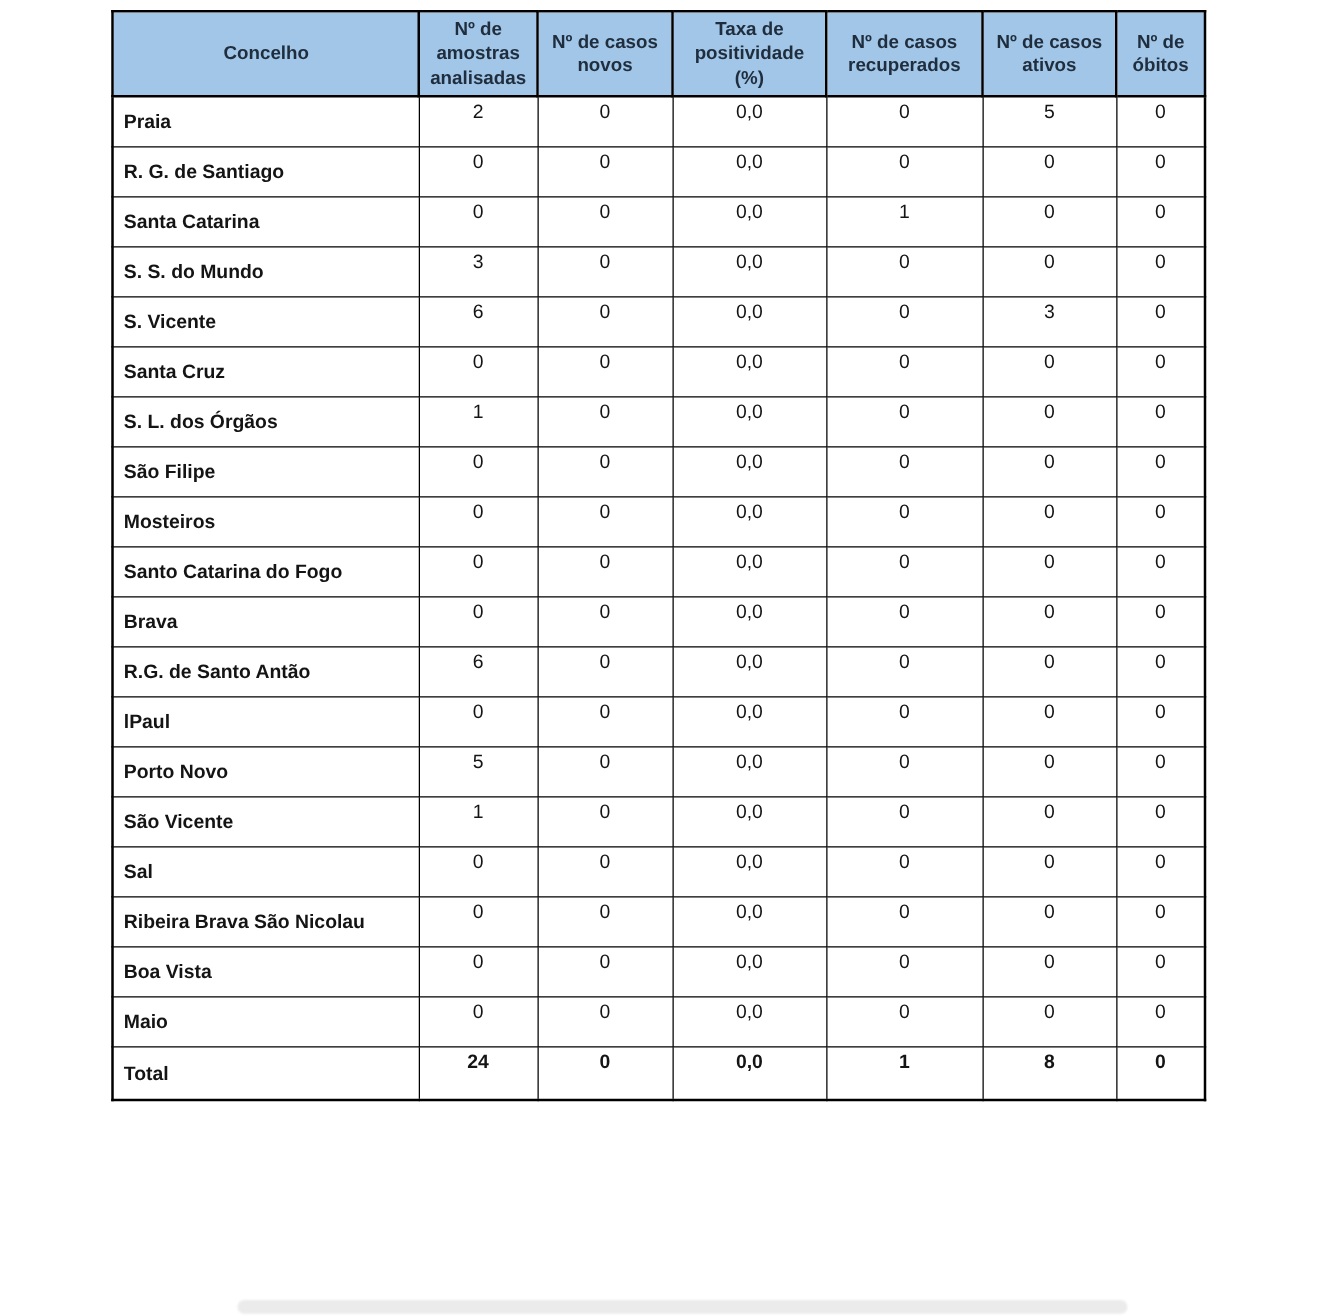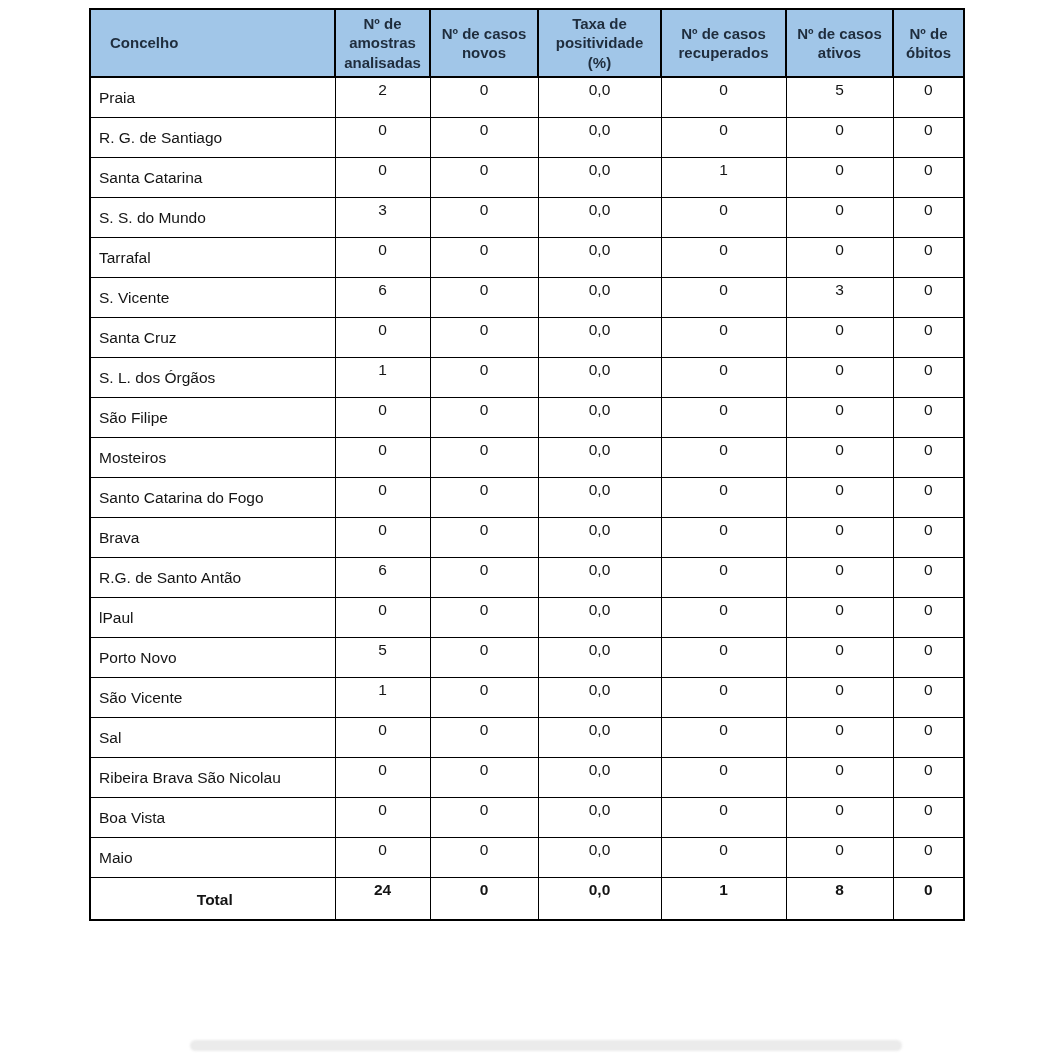--- a/index.html
+++ b/index.html
@@ -40,46 +40,46 @@
     font-weight: bold;
     font-size: 15px;
     line-height: 1.28;
     height: 68px;
     vertical-align: middle;
     text-align: center;
     padding: 2px 4px;
     border-width: 2px;
   }
   table.concelhos thead th.name-col {
-    text-align: left;
-    padding-left: 19px;
+    text-align: center;
+    padding-left: 5px;
   }
   table.concelhos tbody td {
     height: 40px;
     font-size: 15.5px;
     color: #141414;
     vertical-align: top;
     background: #ffffff;
   }
   table.concelhos tbody td.name {
     text-align: left;
     padding: 11px 4px 4px 8px;
     white-space: nowrap;
+    font-weight: bold;
   }
   table.concelhos tbody td.num {
     text-align: center;
     padding-top: 3px;
   }
   table.concelhos tbody tr.total td {
     font-weight: bold;
     height: 43px;
   }
   table.concelhos tbody tr.total td.name {
     padding-top: 13px;
-    text-align: center;
   }
   .bottom-shadow {
     position: absolute;
     left: 190px;
     top: 1040px;
     width: 712px;
     height: 11px;
     background: #ebebeb;
     border-radius: 6px;
     filter: blur(1px);
@@ -142,29 +142,20 @@
           <tr>
             <td class="name">S. S. do Mundo</td>
             <td class="num">3</td>
             <td class="num">0</td>
             <td class="num">0,0</td>
             <td class="num">0</td>
             <td class="num">0</td>
             <td class="num">0</td>
           </tr>
           <tr>
-            <td class="name">Tarrafal</td>
-            <td class="num">0</td>
-            <td class="num">0</td>
-            <td class="num">0,0</td>
-            <td class="num">0</td>
-            <td class="num">0</td>
-            <td class="num">0</td>
-          </tr>
-          <tr>
             <td class="name">S. Vicente</td>
             <td class="num">6</td>
             <td class="num">0</td>
             <td class="num">0,0</td>
             <td class="num">0</td>
             <td class="num">3</td>
             <td class="num">0</td>
           </tr>
           <tr>
             <td class="name">Santa Cruz</td>

